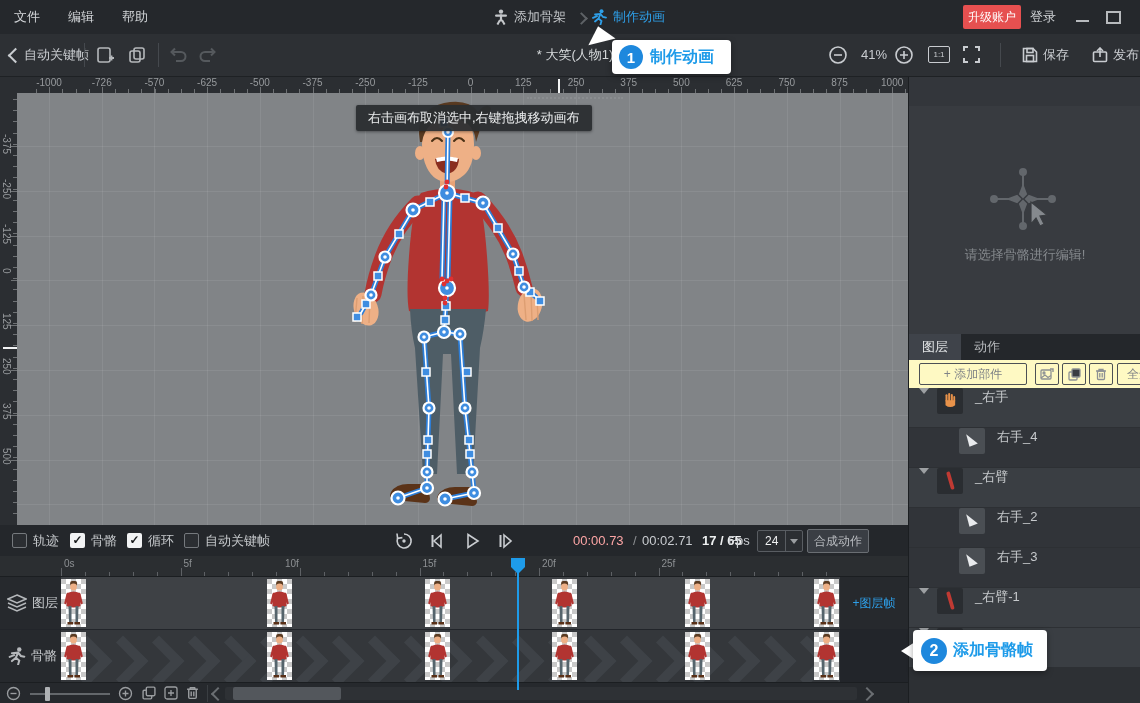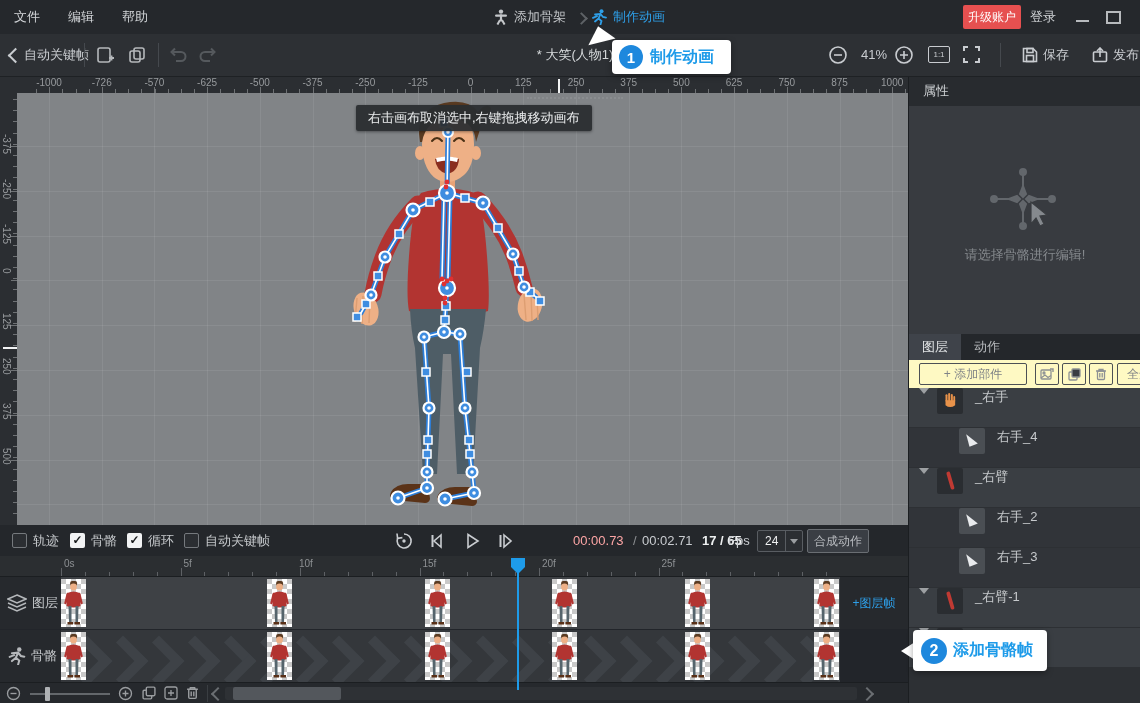--- a/index.html
+++ b/index.html
@@ -538,21 +538,20 @@
           <circle cx="115" cy="202" r="2.4" fill="#e03131"></circle>
           <circle cx="115" cy="207" r="2.4" fill="#e03131"></circle>
         </g>
     </svg>
 
     <div class="canvas-tooltip">右击画布取消选中,右键拖拽移动画布</div>
   </div>
 </div>
 
 <div class="rpanel">
-  <div class="rp-header">属性</div>
   <div class="rp-empty">
     <svg width="80" height="72" viewBox="0 0 80 72" style="position:absolute;left:76px;top:58px">
       <g stroke="#63676c" stroke-width="2" fill="#63676c">
         <circle cx="38" cy="8" r="3"></circle>
           <circle cx="38" cy="62" r="3"></circle>
           <circle cx="9" cy="35" r="3"></circle>
           <circle cx="67" cy="35" r="3"></circle>
         <path d="M38 11 V28 M38 42 V59 M12 35 H29 M47 35 H64" fill="none"></path>
         <path d="M38 22 L35 30 L38 33 L41 30 Z M38 48 L35 40 L38 37 L41 40 Z M24 35 L32 32 L35 35 L32 38 Z M52 35 L44 32 L41 35 L44 38 Z"></path>
       </g>
@@ -745,21 +744,21 @@
       <div class="tl-tick" style="left: 730.2px; height: 4px;"></div>
       <div class="tl-tick" style="left: 754.1px; height: 4px;"></div>
       <div class="tl-tick" style="left: 778px; height: 4px;"></div>
       <div class="tl-tick" style="left: 801.9px; height: 4px;"></div>
       <div class="tl-tick" style="left: 825.8px; height: 4px;"></div>
       <div class="tl-tick" style="left: 61px; height: 8px;"></div>
       <div class="tl-lab" style="left: 64px;">0s</div>
       <div class="tl-tick" style="left: 180.5px; height: 8px;"></div>
       <div class="tl-lab" style="left: 183.5px;">5f</div>
       <div class="tl-tick" style="left: 300px; height: 8px;"></div>
-      <div class="tl-lab" style="left: 299px;">10f</div>
+      <div class="tl-lab" style="left: 285px;">10f</div>
       <div class="tl-tick" style="left: 419.5px; height: 8px;"></div>
       <div class="tl-lab" style="left: 422.5px;">15f</div>
       <div class="tl-tick" style="left: 539px; height: 8px;"></div>
       <div class="tl-lab" style="left: 542px;">20f</div>
       <div class="tl-tick" style="left: 658.5px; height: 8px;"></div>
       <div class="tl-lab" style="left: 661.5px;">25f</div>
     </div>
 
   <div class="tl-row" style="top:52px">
     <div class="tl-track track-layer" style="left:61px">

